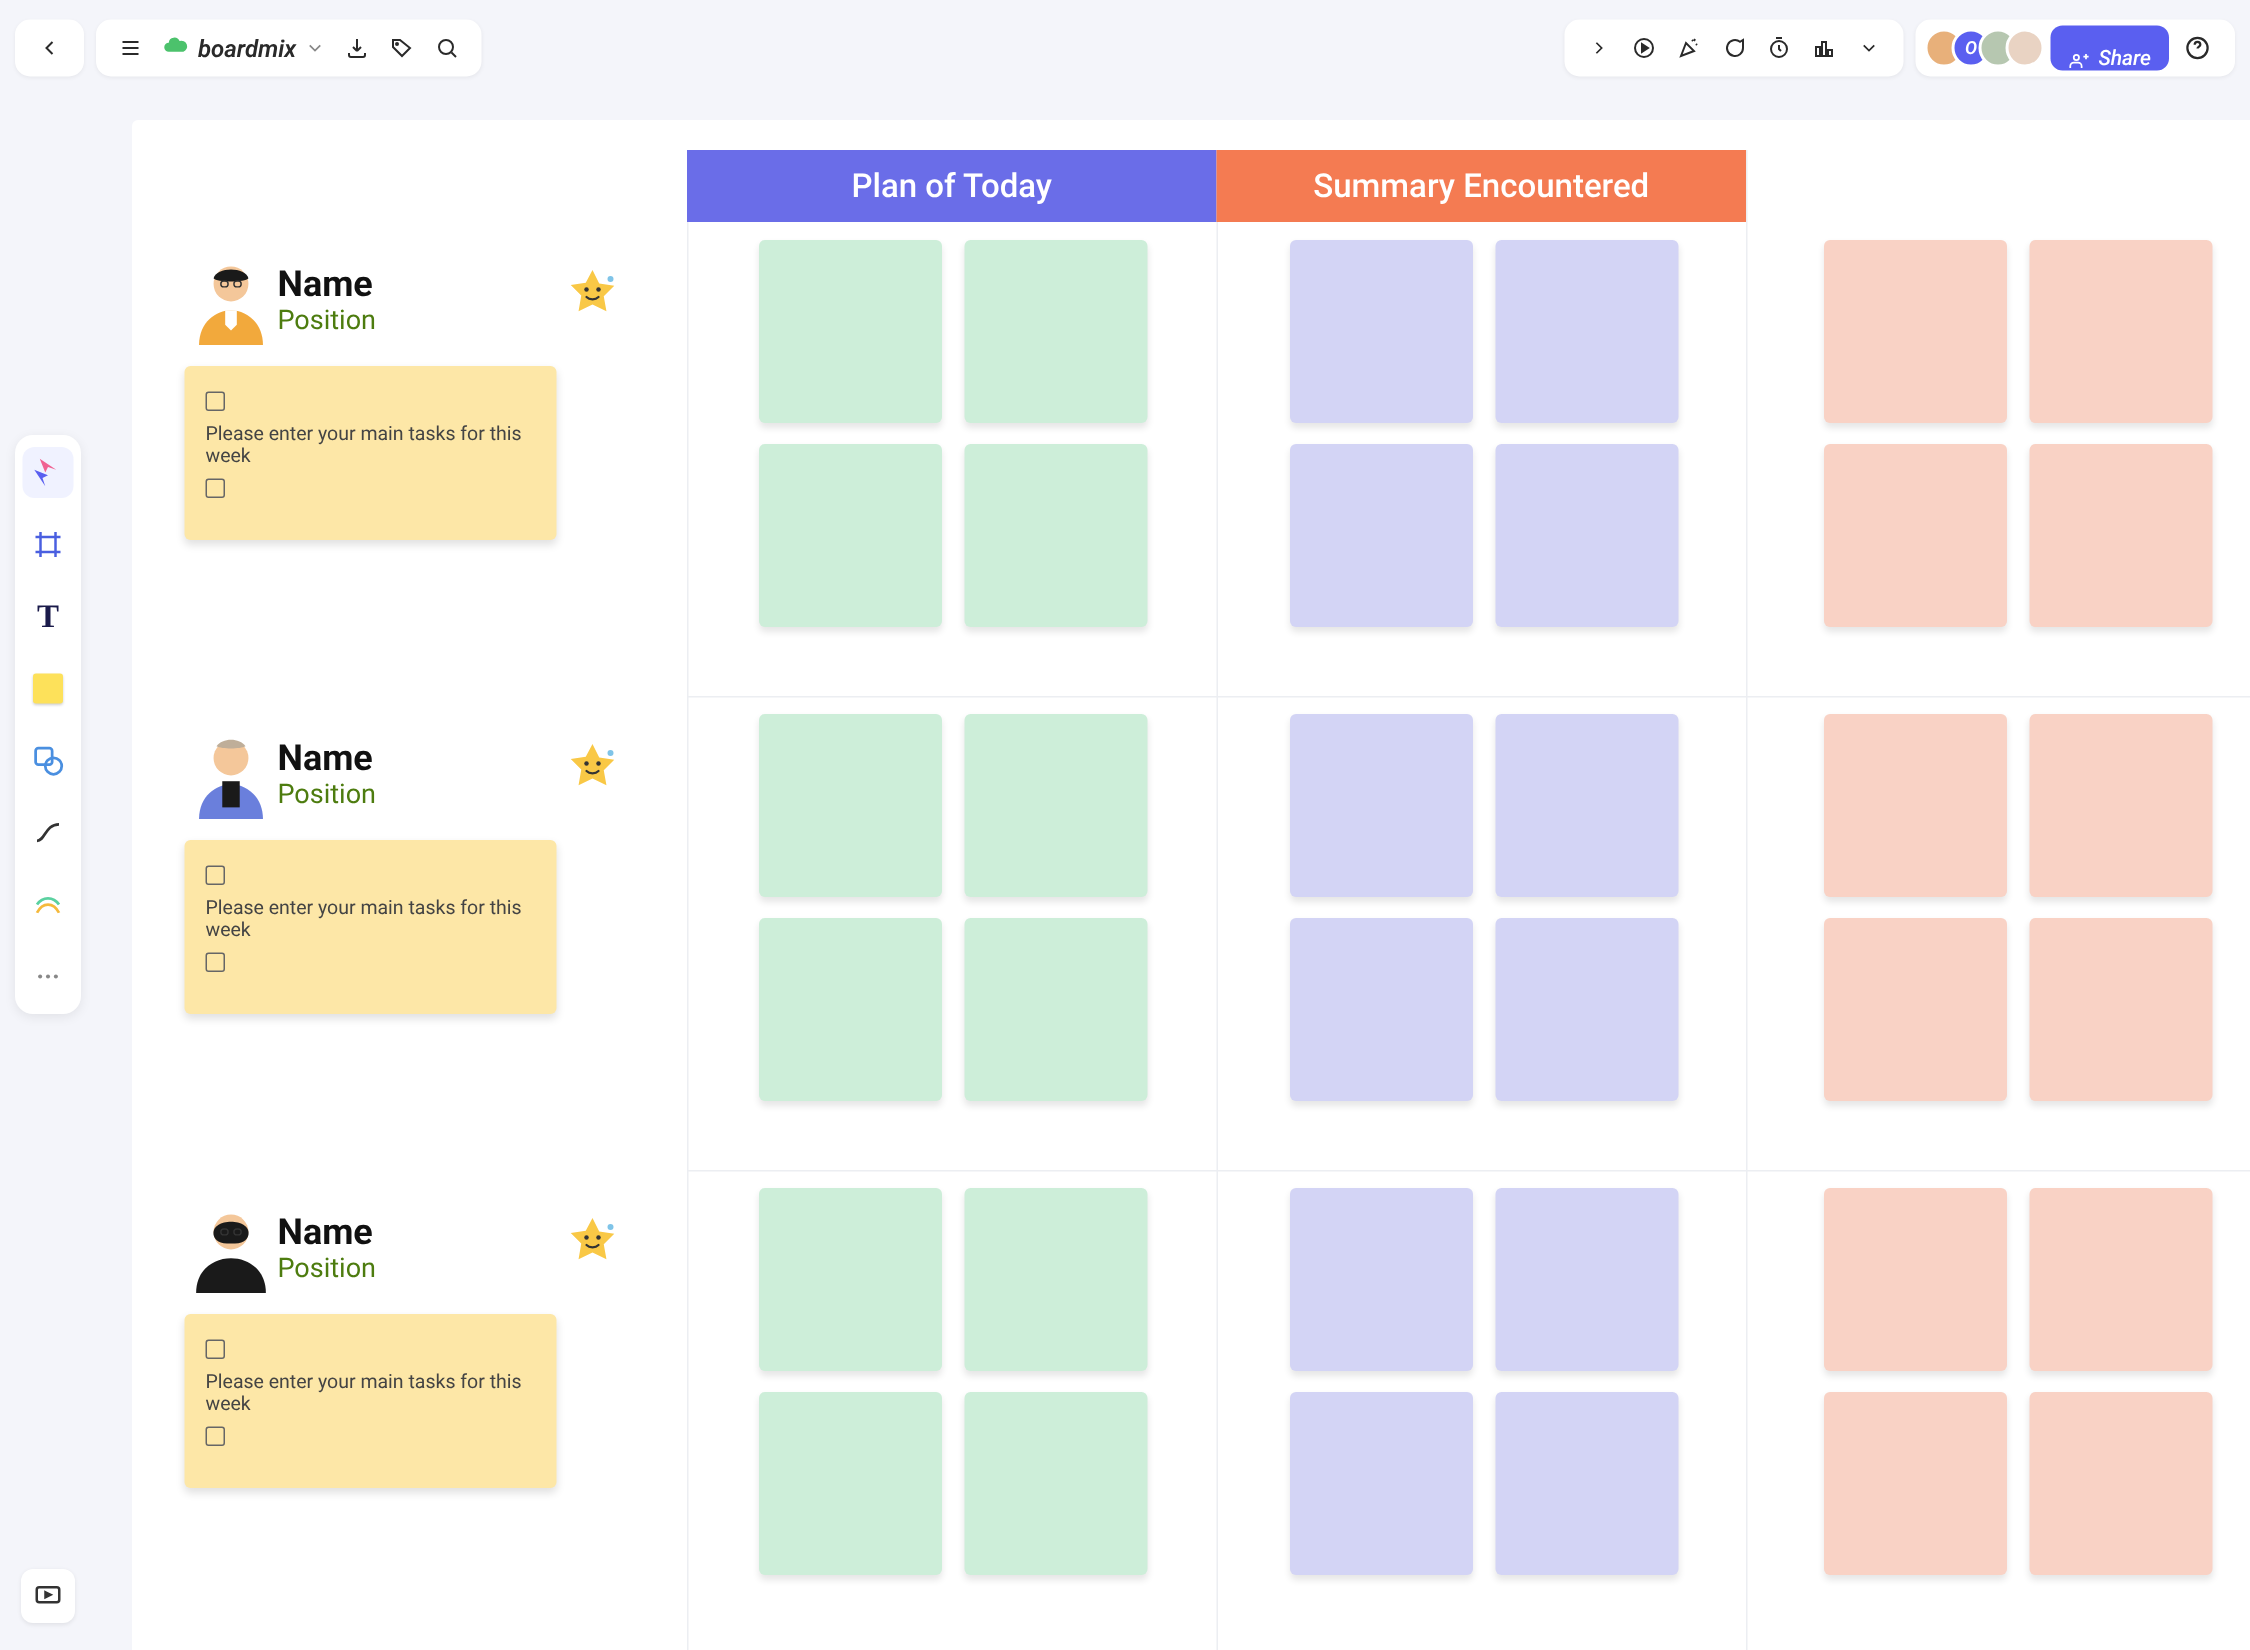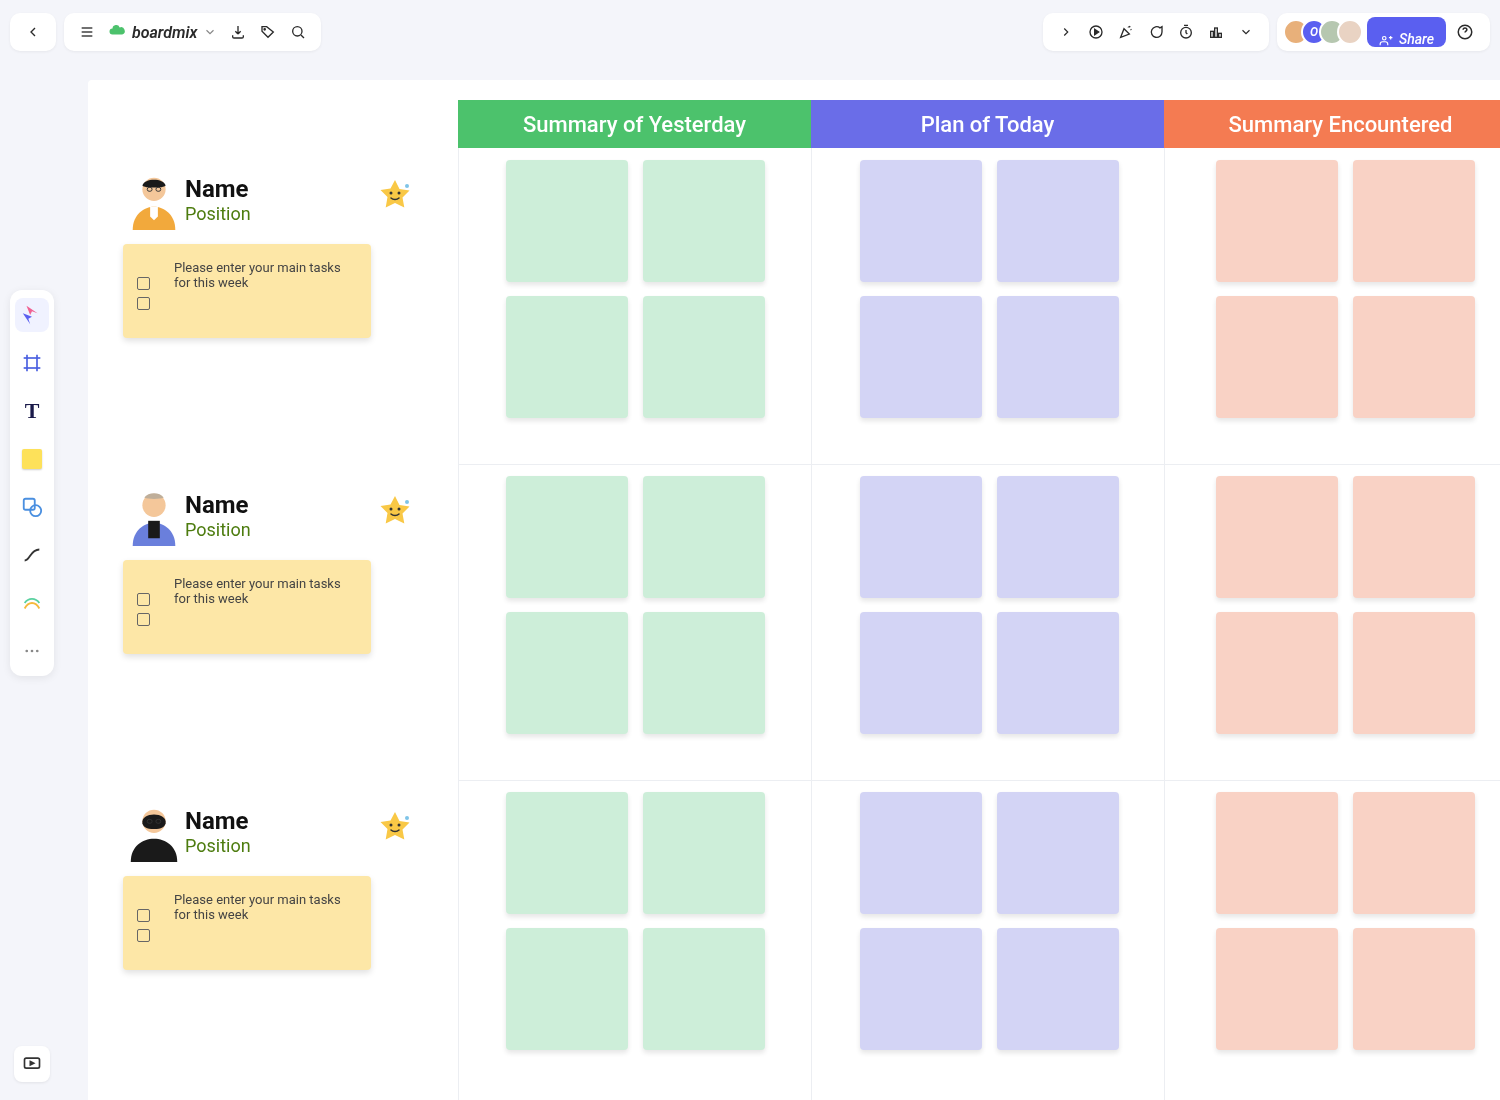--- a/index.html
+++ b/index.html
@@ -166,21 +166,21 @@
 .task-note {
   margin-top: 14px;
   width: 248px;
   background: #fde7a7;
   border-radius: 4px;
   padding: 16px 14px 22px 14px;
   box-shadow: 0 3px 6px rgba(0,0,0,0.12);
   font-size: 13px;
   color: #444;
 }
-.task-line { display:flex; align-items:flex-end; gap: 24px; margin-bottom: 6px; }
+.task-line { display:flex; align-items:flex-start; gap: 8px; margin-bottom: 6px; flex-direction: column; }
 .task-line .box { width:13px; height:13px; border:1.5px solid #666; border-radius:2px; flex-shrink:0; margin-top:1px; }
 
 .notes-grid {
   position: absolute;
   top: 12px;
   width: 260px;
   display: grid;
   grid-template-columns: 1fr 1fr;
   grid-template-rows: 1fr 1fr;
   gap: 14px;
@@ -373,23 +373,20 @@
     </svg>
 </div>
 
 <div class="board">
 
   <div class="vdiv" style="left:370px"></div>
   <div class="vdiv" style="left:723px"></div>
   <div class="vdiv" style="left:1076px"></div>
 
   <div class="columns-header">
-    <div class="col-head col1">
-        <span>Summary of Yesterday</span>
-      </div>
     <div class="col-head col2">
         <span>Plan of Today</span>
       </div>
     <div class="col-head col3">
         <span>Summary Encountered</span>
       </div>
   </div>
 
   <div class="row-divider" style="top:384px"></div>
   <div class="row-divider" style="top:700px"></div>

